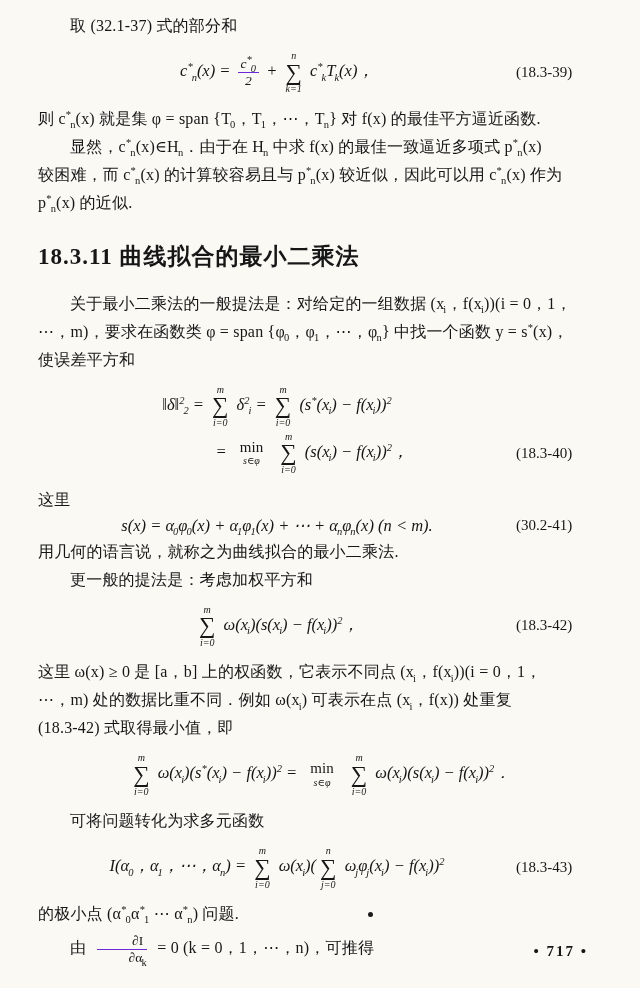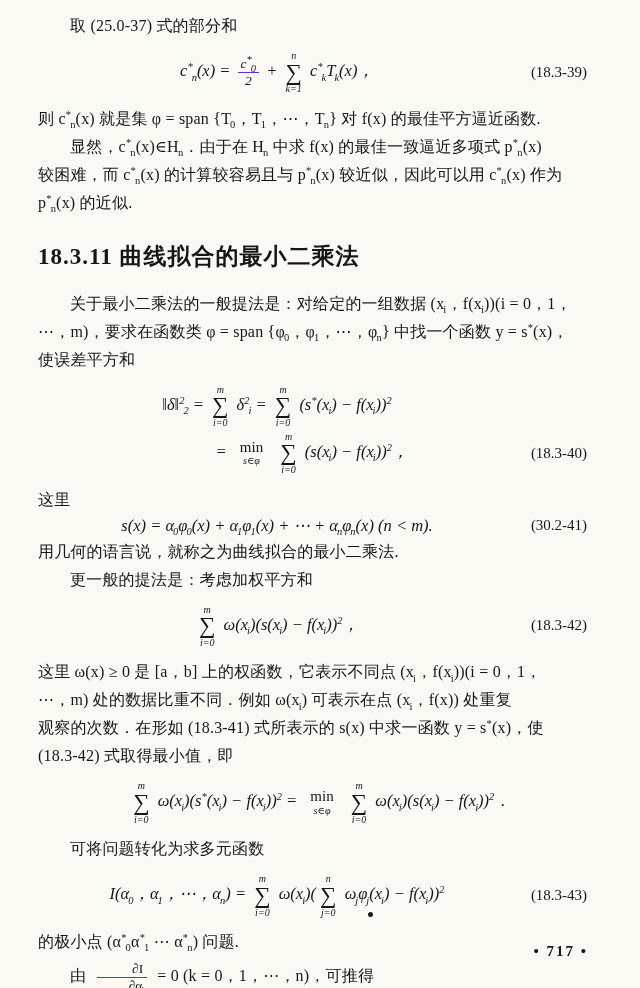--- a/index.html
+++ b/index.html
@@ -16,21 +16,21 @@
   .line{font-size:16px;line-height:28px;letter-spacing:0.2px;}
   .indent{text-indent:2em;}
   .heading{
     font-family:Liberation Serif, serif;
     font-weight:bold;font-size:23px;
     margin:24px 0 18px 0;letter-spacing:1px;
   }
   .frow{display:flex;align-items:center;margin:10px 0;}
   .fcenter{flex:1;text-align:center;}
   .eqnum{
-    width:86px;text-align:center;font-style:normal;
+    width:86px;text-align:left;font-style:normal;
     font-size:15px;white-space:nowrap;
   }
   .math{font-style:italic;font-size:16.5px;}
   .math sup,.line sup{font-size:10.5px;vertical-align:super;line-height:0;}
   .math sub,.line sub{font-size:10.5px;vertical-align:sub;line-height:0;margin-left:-1px;}
   .sum{display:inline-flex;flex-direction:column;align-items:center;
        vertical-align:middle;line-height:1;margin:0 4px;}
   .sum .lim{font-size:10px;line-height:1.15;}
   .sum .sigma{font-size:23px;font-style:normal;line-height:0.95;}
   .minop{display:inline-flex;flex-direction:column;align-items:center;
@@ -49,21 +49,21 @@
   .ink-speck{
     position:absolute;left:368px;top:912px;width:5px;height:5px;
     background:#1a1a1a;border-radius:50%;
   }
 </style>
 </head>
 <body>
 
 <div class="page">
 
-  <div class="line indent">取 (25.0-37) 式的部分和</div>
+  <div class="line indent">取 (32.1-37) 式的部分和</div>
 
   <div class="frow">
     <div class="fcenter math">c<sup>*</sup><sub>n</sub>(x) = <span class="frac">
           <span class="num">c<sup>*</sup><sub>0</sub></span>
           <span class="den">2</span>
         </span> + <span class="sum">
           <span class="lim">n</span>
           <span class="sigma">∑</span>
           <span class="lim">k=1</span>
         </span> c<sup>*</sup><sub>k</sub>T<sub>k</sub>(x)，</div>
@@ -122,21 +122,20 @@
     <div class="fcenter math"><span class="sum">
           <span class="lim">m</span>
           <span class="sigma">∑</span>
           <span class="lim">i=0</span>
         </span> ω(x<sub>i</sub>)(s(x<sub>i</sub>) − f(x<sub>i</sub>))<sup>2</sup>，</div>
     <div class="eqnum">(18.3-42)</div>
   </div>
 
   <div class="line">这里 ω(x) ≥ 0 是 [a，b] 上的权函数，它表示不同点 (x<sub>i</sub>，f(x<sub>i</sub>))(i = 0，1，</div>
   <div class="line">⋯，m) 处的数据比重不同．例如 ω(x<sub>i</sub>) 可表示在点 (x<sub>i</sub>，f(x)) 处重复</div>
-  <div class="line">观察的次数．在形如 (18.3-41) 式所表示的 s(x) 中求一函数 y = s<sup>*</sup>(x)，使</div>
   <div class="line">(18.3-42) 式取得最小值，即</div>
 
   <div class="frow">
     <div class="fcenter math"><span class="sum">
           <span class="lim">m</span>
           <span class="sigma">∑</span>
           <span class="lim">i=0</span>
         </span> ω(x<sub>i</sub>)(s<sup>*</sup>(x<sub>i</sub>) − f(x<sub>i</sub>))<sup>2</sup> = <span class="minop">
           <span class="mword">min</span>
           <span class="lim">s∈φ</span>

